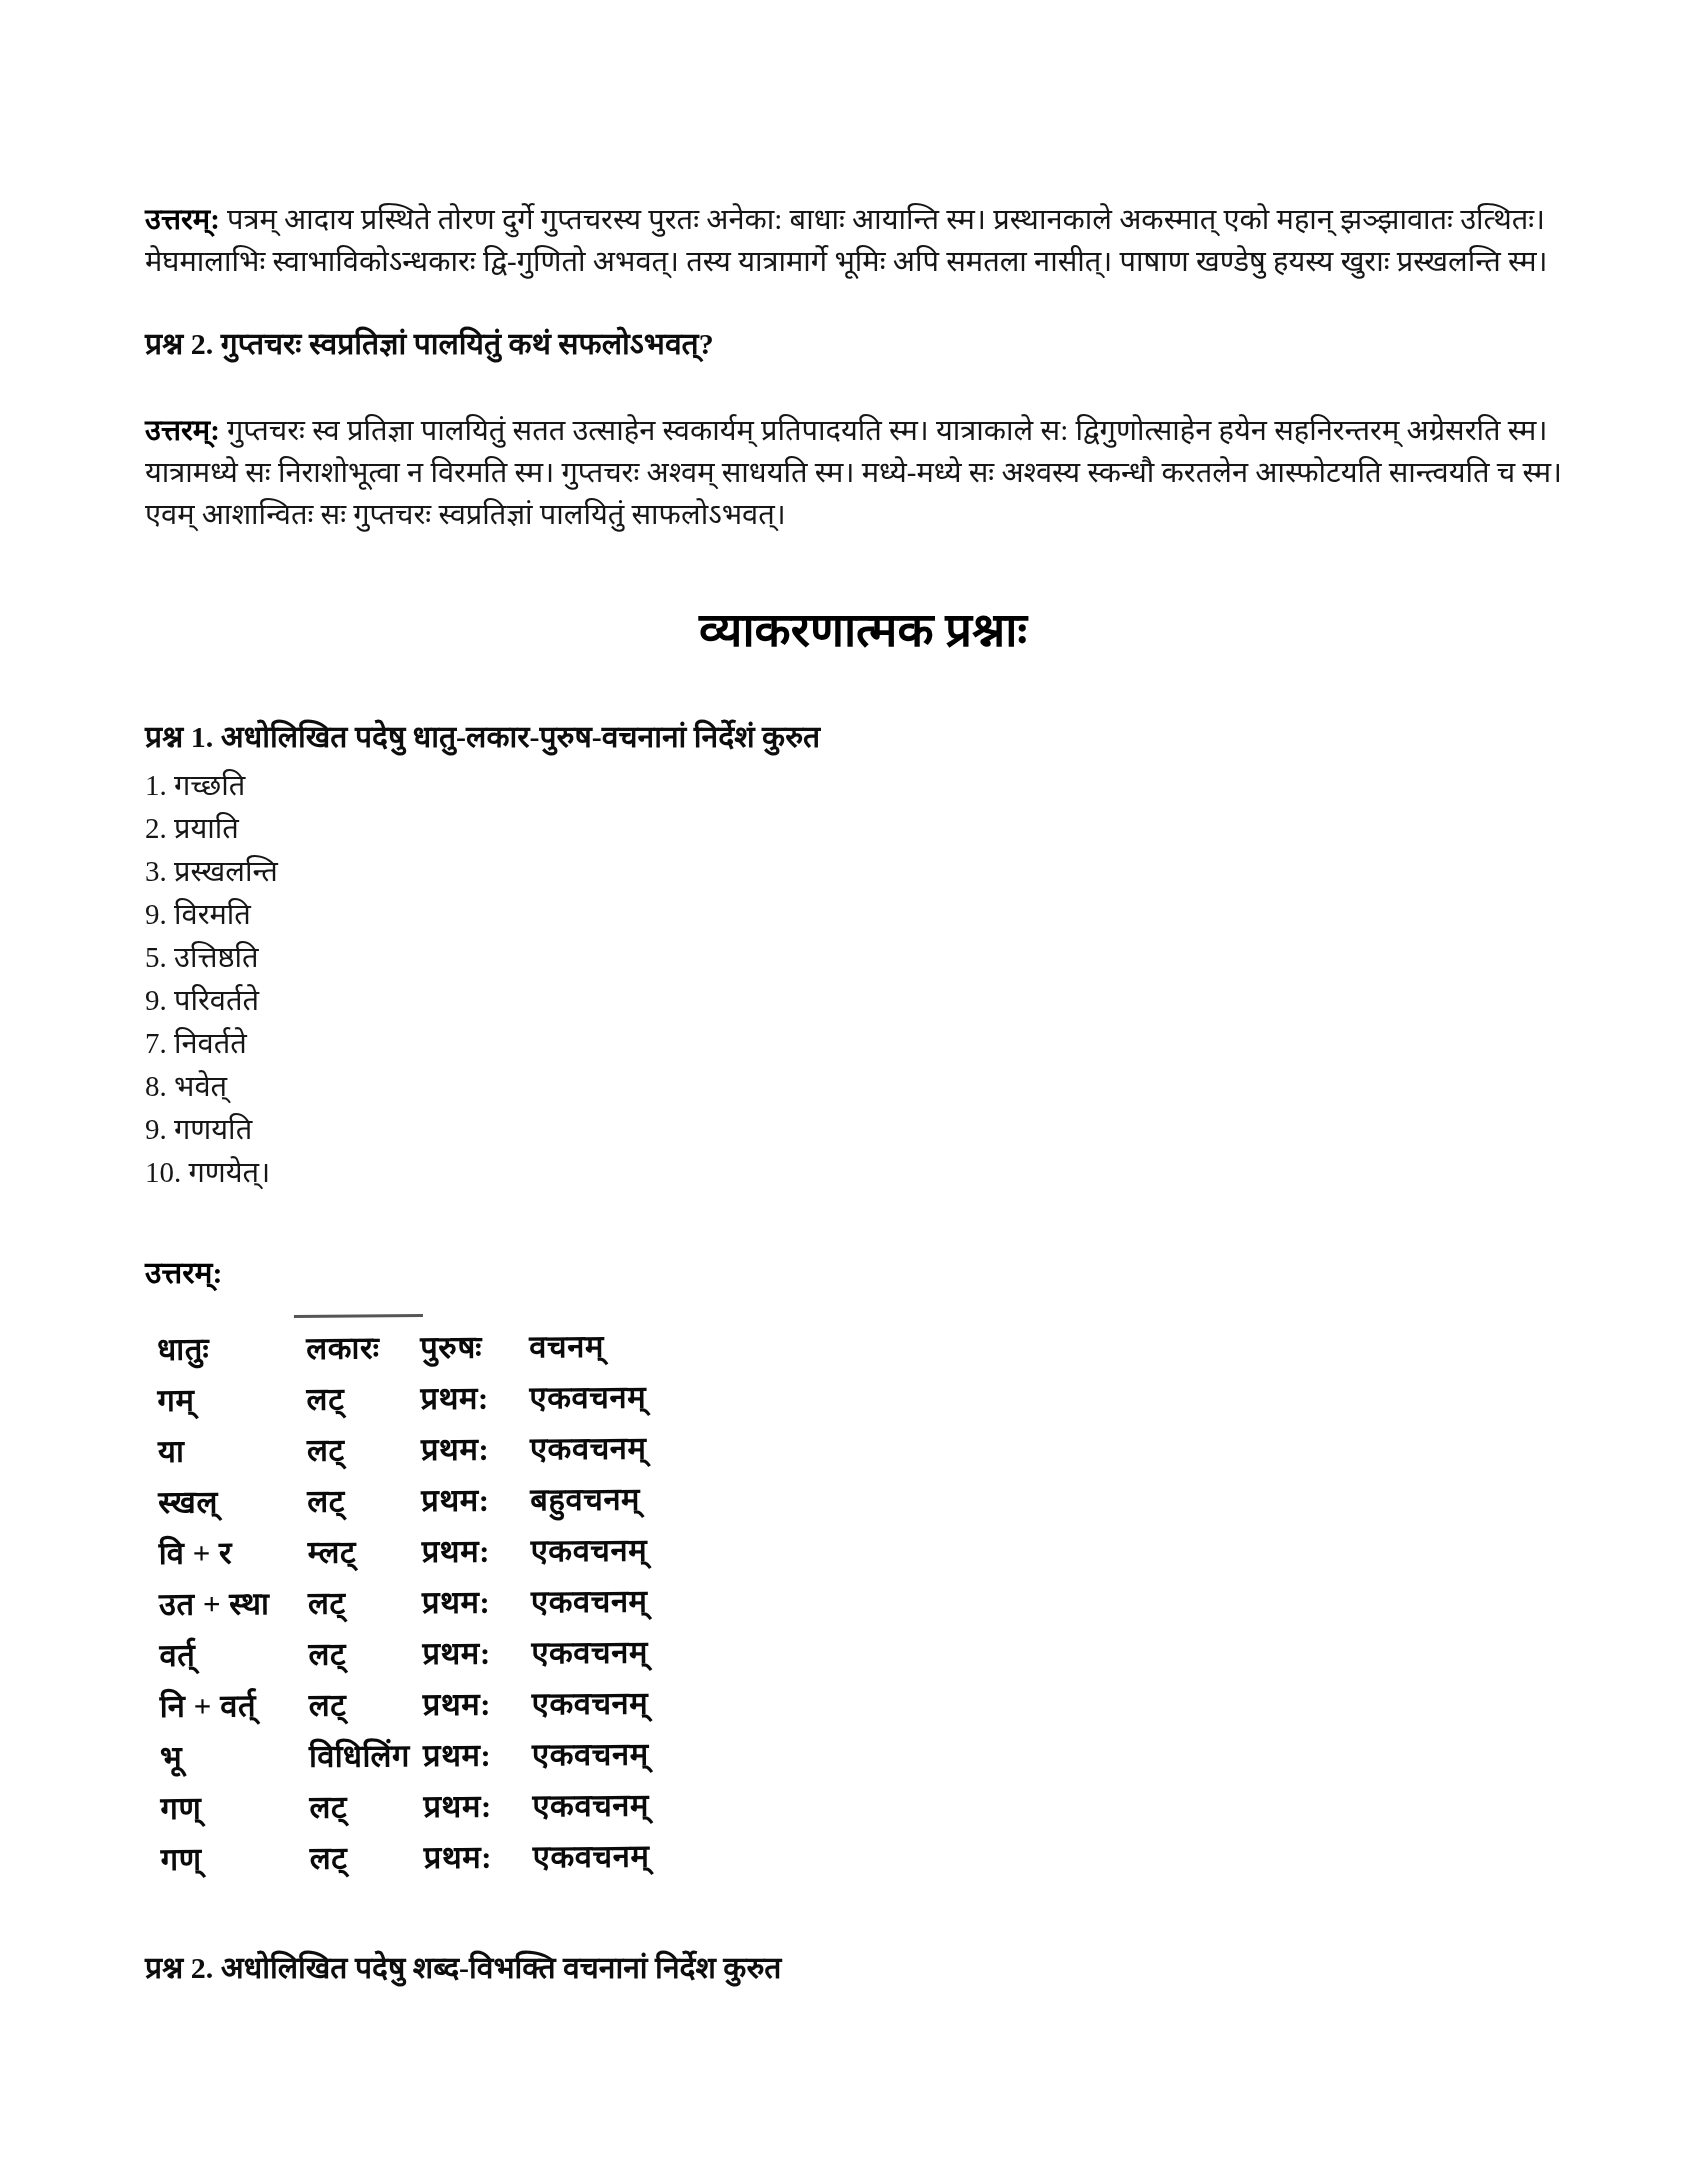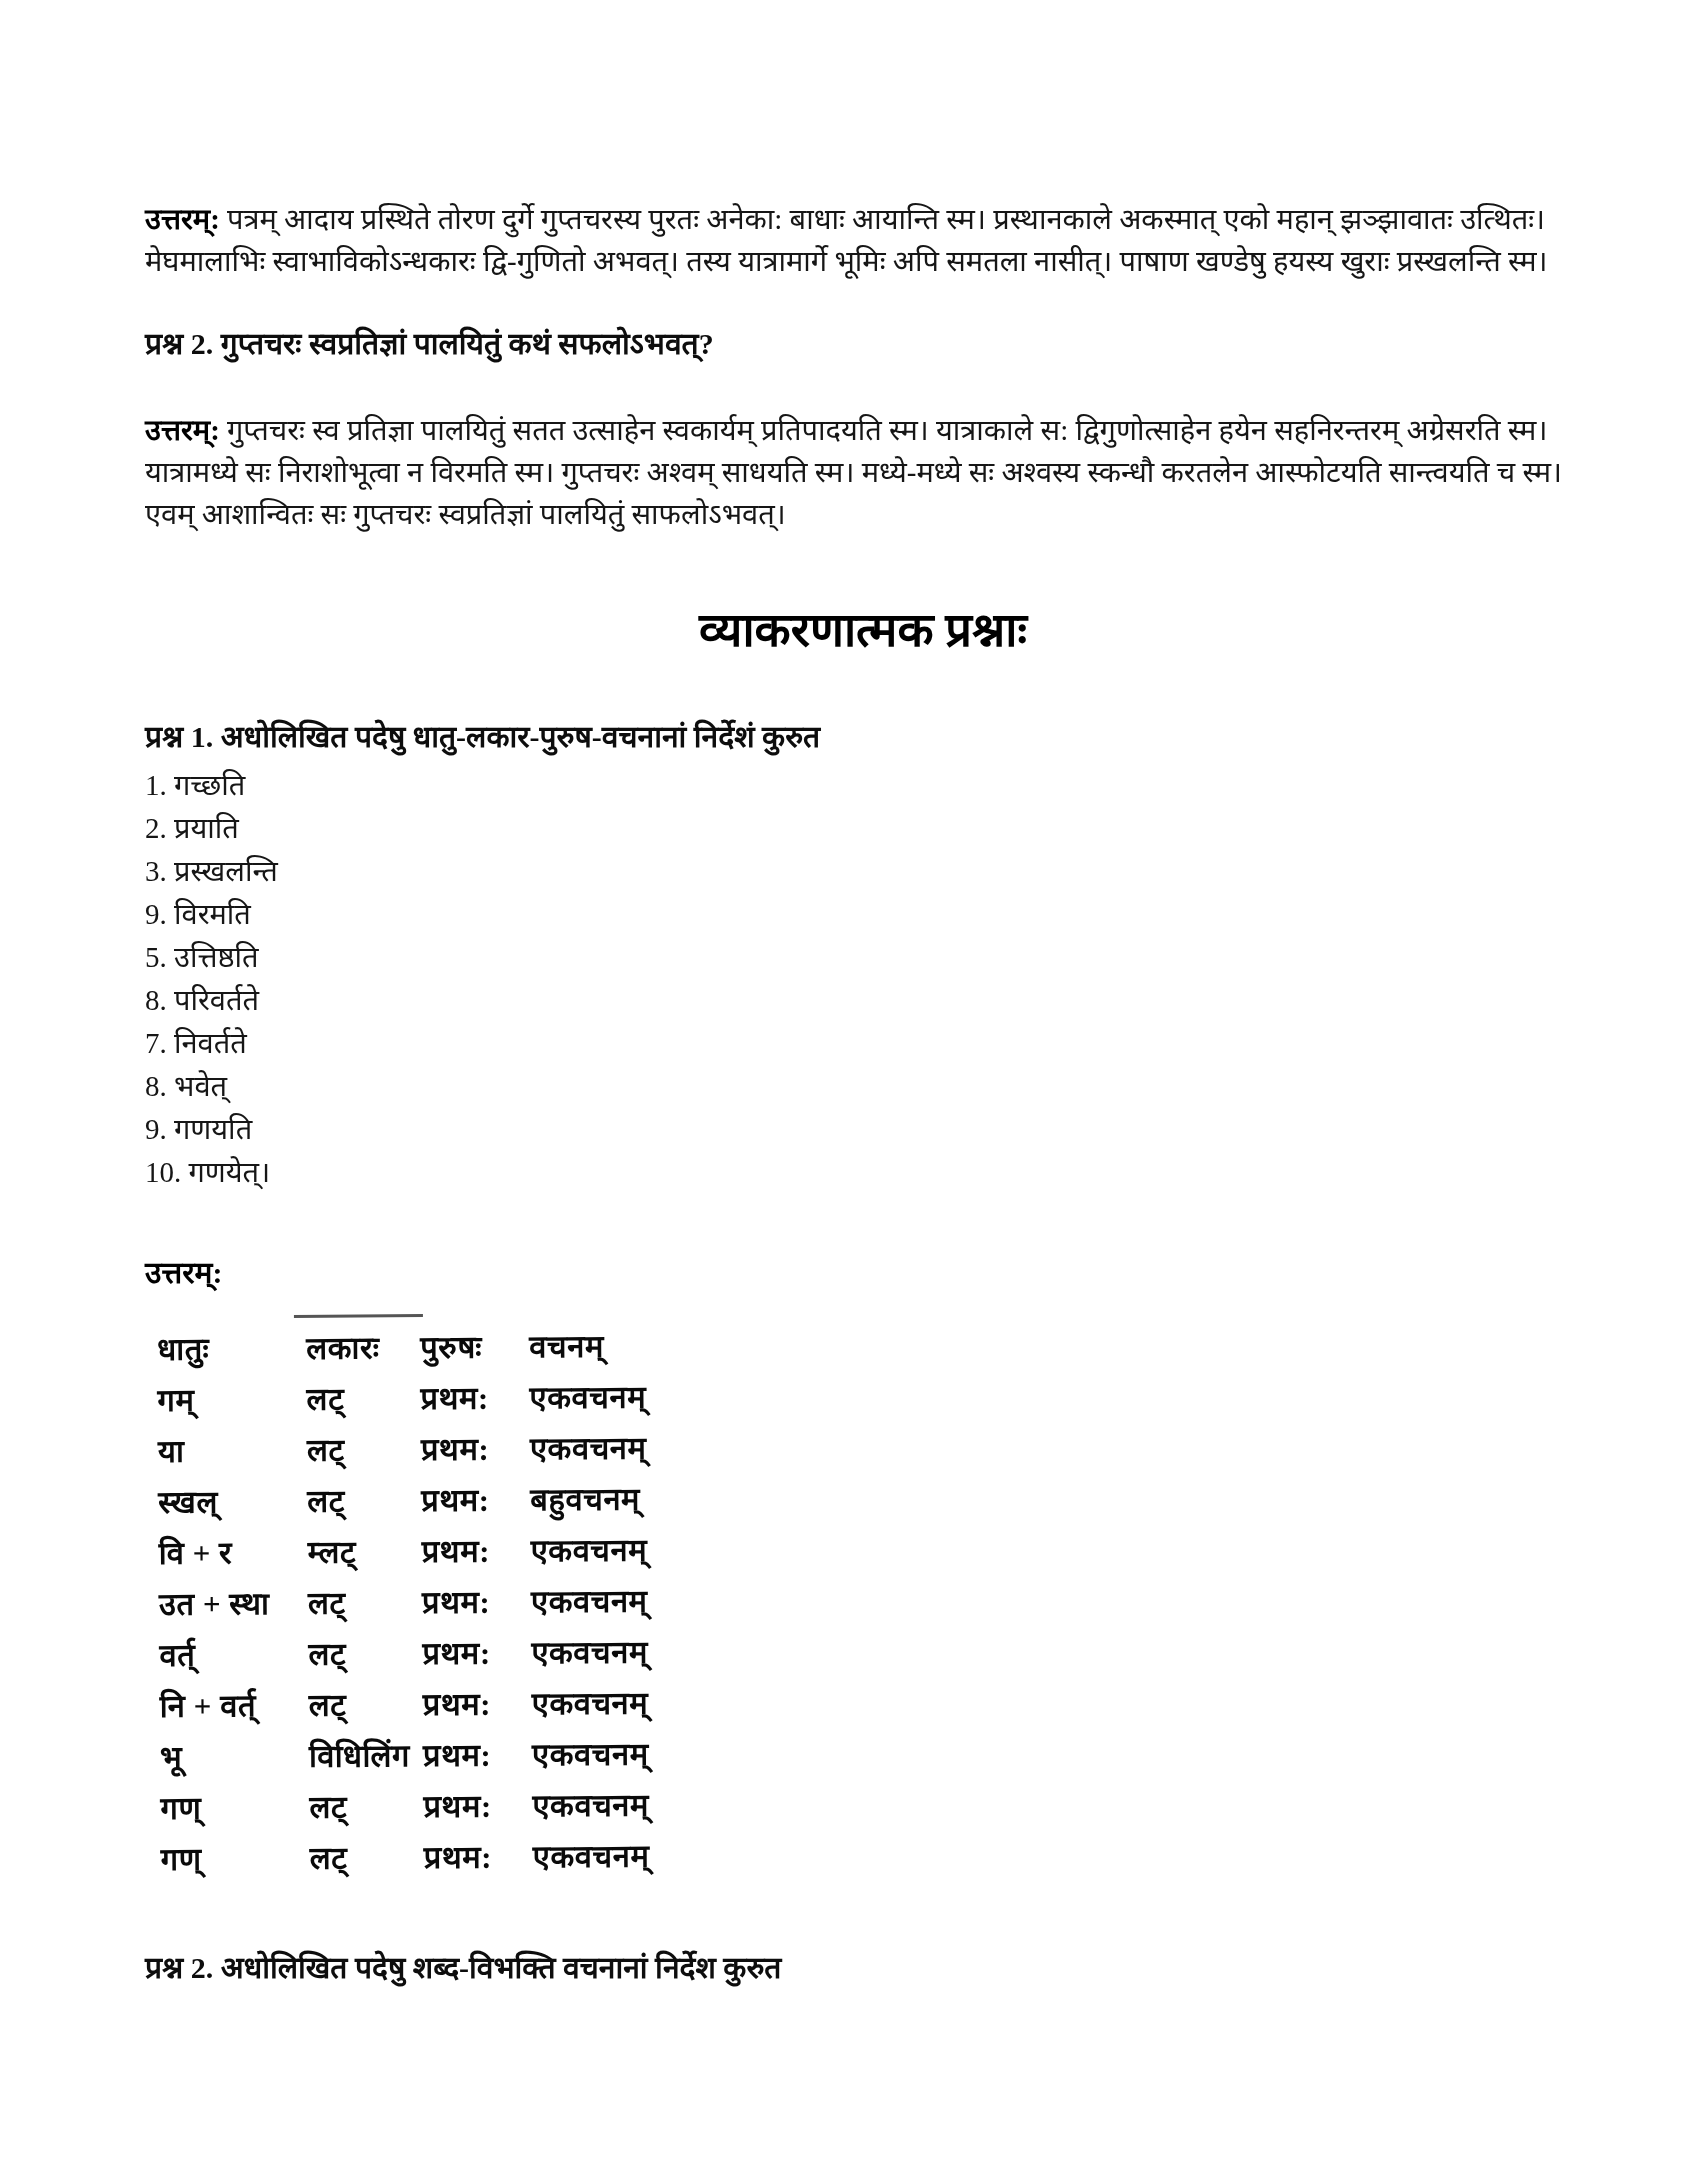--- a/index.html
+++ b/index.html
@@ -117,21 +117,21 @@
   <p class="section-heading">व्याकरणात्मक प्रश्नाः</p>
 
   <p class="q-heading q1-heading">प्रश्न 1. अधोलिखित पदेषु धातु-लकार-पुरुष-वचनानां निर्देशं कुरुत</p>
 
   <div class="num-list">
       <div>1. गच्छति</div>
       <div>2. प्रयाति</div>
       <div>3. प्रस्खलन्ति</div>
       <div>9. विरमति</div>
       <div>5. उत्तिष्ठति</div>
-      <div>8. परिवर्तते</div>
+      <div>9. परिवर्तते</div>
       <div>7. निवर्तते</div>
       <div>8. भवेत्</div>
       <div>9. गणयति</div>
       <div>10. गणयेत्।</div>
     </div>
 
   <p class="answer-label">उत्तरम्:</p>
 
   <div class="scan-table-wrap">
     <div class="scan-artifact-line"></div>

